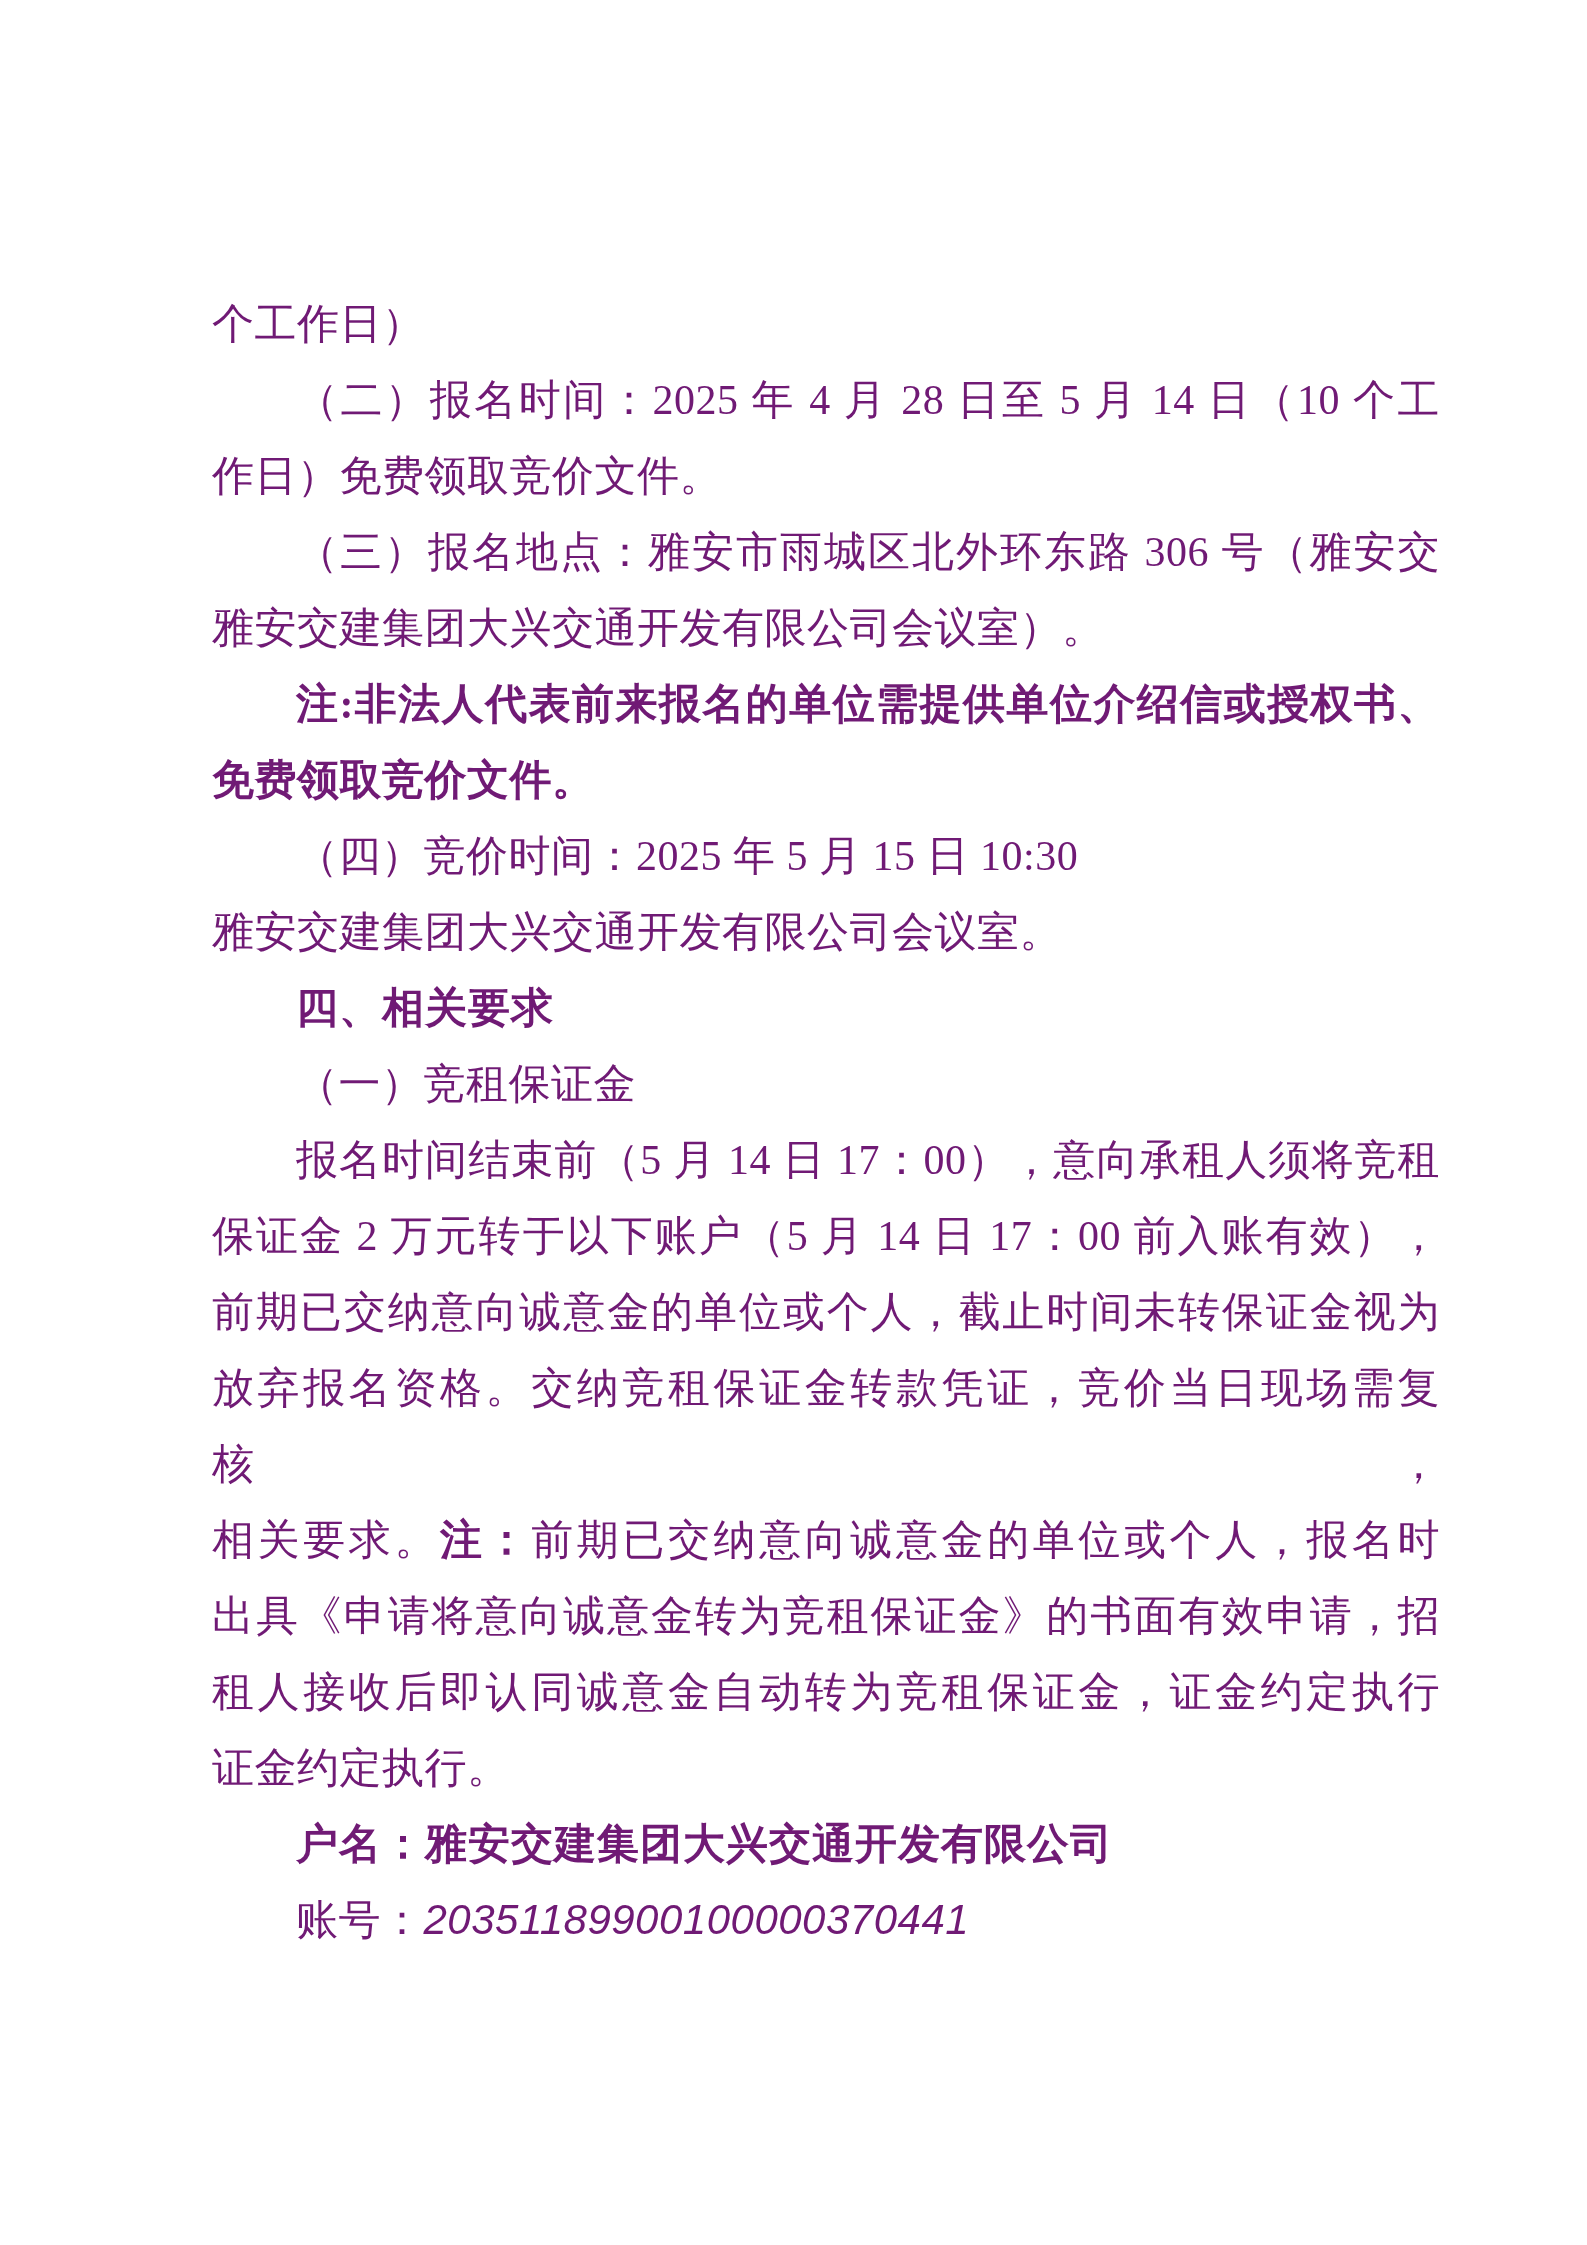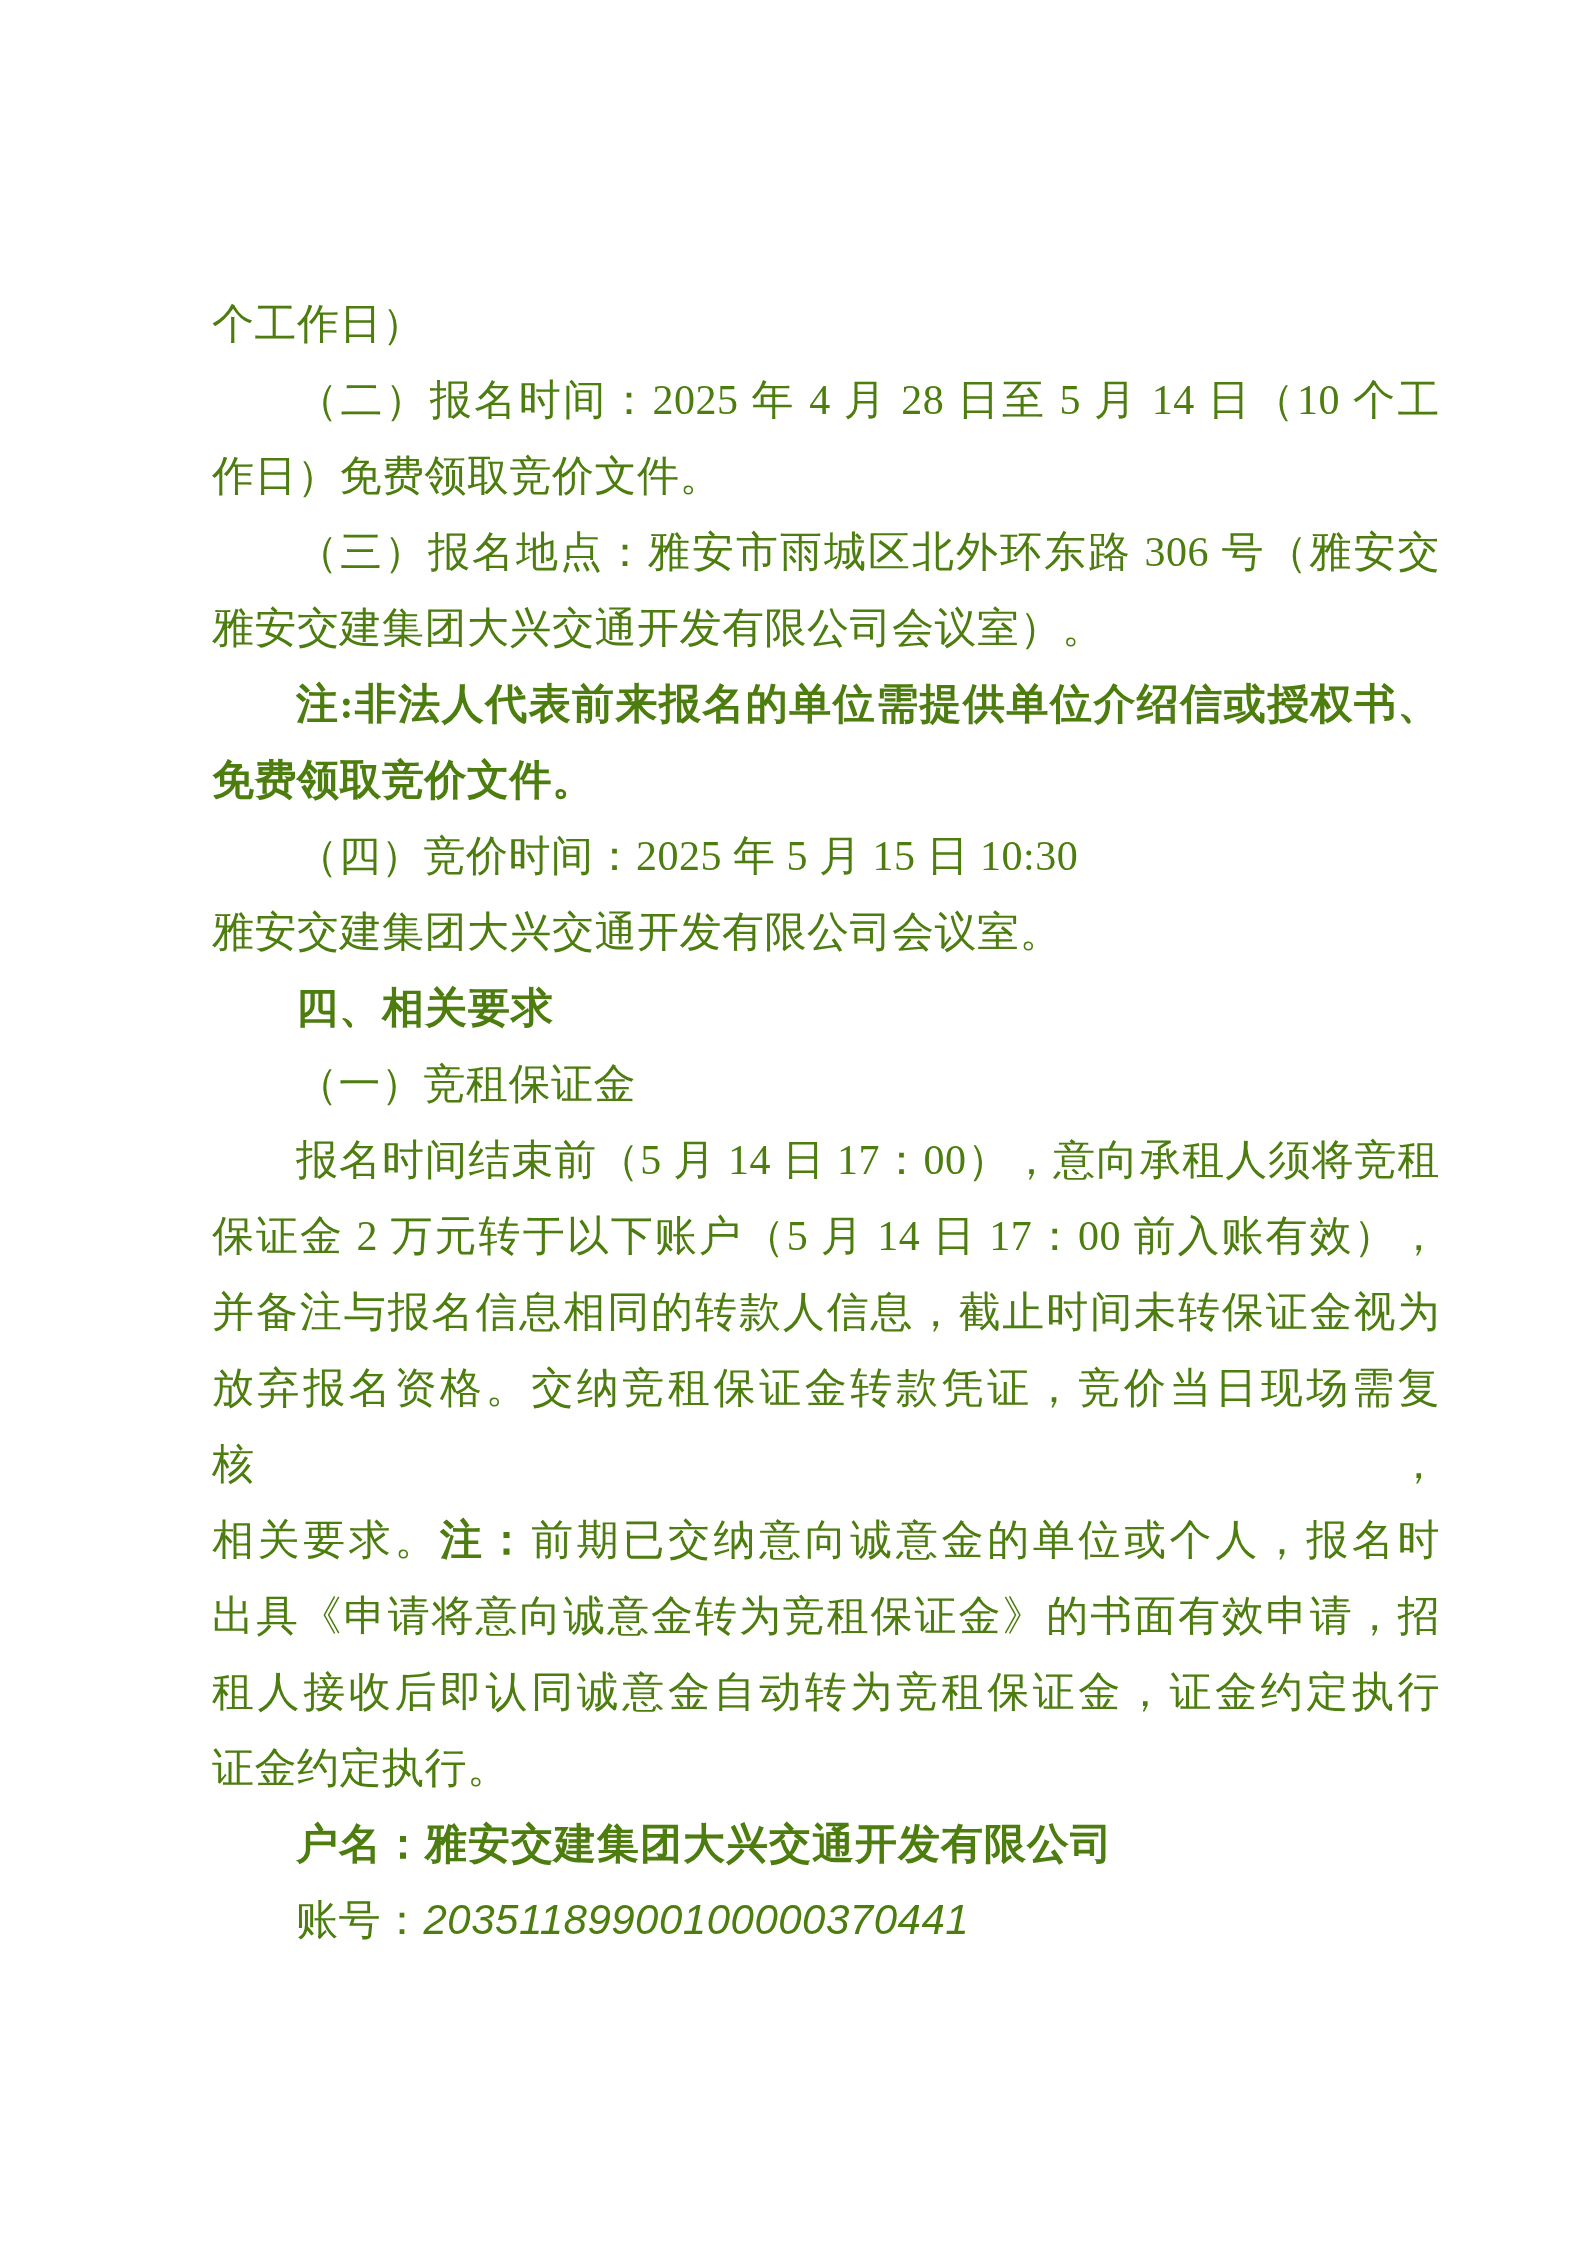--- a/index.html
+++ b/index.html
@@ -12,21 +12,21 @@
     width: 1587px;
     height: 2245px;
     background: #ffffff;
     overflow: hidden;
   }
   .doc {
     position: absolute;
     left: 212px;
     top: 286px;
     width: 1228px;
-    color: #4d7c0f;
+    color: #701a75;
   }
   .line {
     font-family: "Liberation Serif", "DejaVu Serif", serif;
     font-size: 42px;
     line-height: 76px;
     text-align: justify;
     white-space: normal;
     letter-spacing: 0.5px;
   }
   
@@ -70,21 +70,21 @@
     <div class="line indent">（四）竞价时间：2025 年 5 月 15 日 10:30</div>
 
     <div class="line">雅安交建集团大兴交通开发有限公司会议室。</div>
 
     <div class="line indent hei">四、相关要求</div>
 
     <div class="line indent">（一）竞租保证金</div>
 
     <div class="line indent fill">报名时间结束前（5 月 14 日 17：00），意向承租人须将竞租</div>
     <div class="line fill">保证金 2 万元转于以下账户（5 月 14 日 17：00 前入账有效），</div>
-    <div class="line fill">并备注与报名信息相同的转款人信息，截止时间未转保证金视为</div>
+    <div class="line fill">前期已交纳意向诚意金的单位或个人，截止时间未转保证金视为</div>
     <div class="line fill">放弃报名资格。交纳竞租保证金转款凭证，竞价当日现场需复核，</div>
 
     <div class="line fill"><span>相关要求。</span><span class="bold">注：</span><span>前期已交纳意向诚意金的单位或个人，报名时</span></div>
 
     <div class="line fill">出具《申请将意向诚意金转为竞租保证金》的书面有效申请，招</div>
     <div class="line fill">租人接收后即认同诚意金自动转为竞租保证金，证金约定执行</div>
     <div class="line">证金约定执行。</div>
 
     <div class="line indent hei">户名：雅安交建集团大兴交通开发有限公司</div>
 

